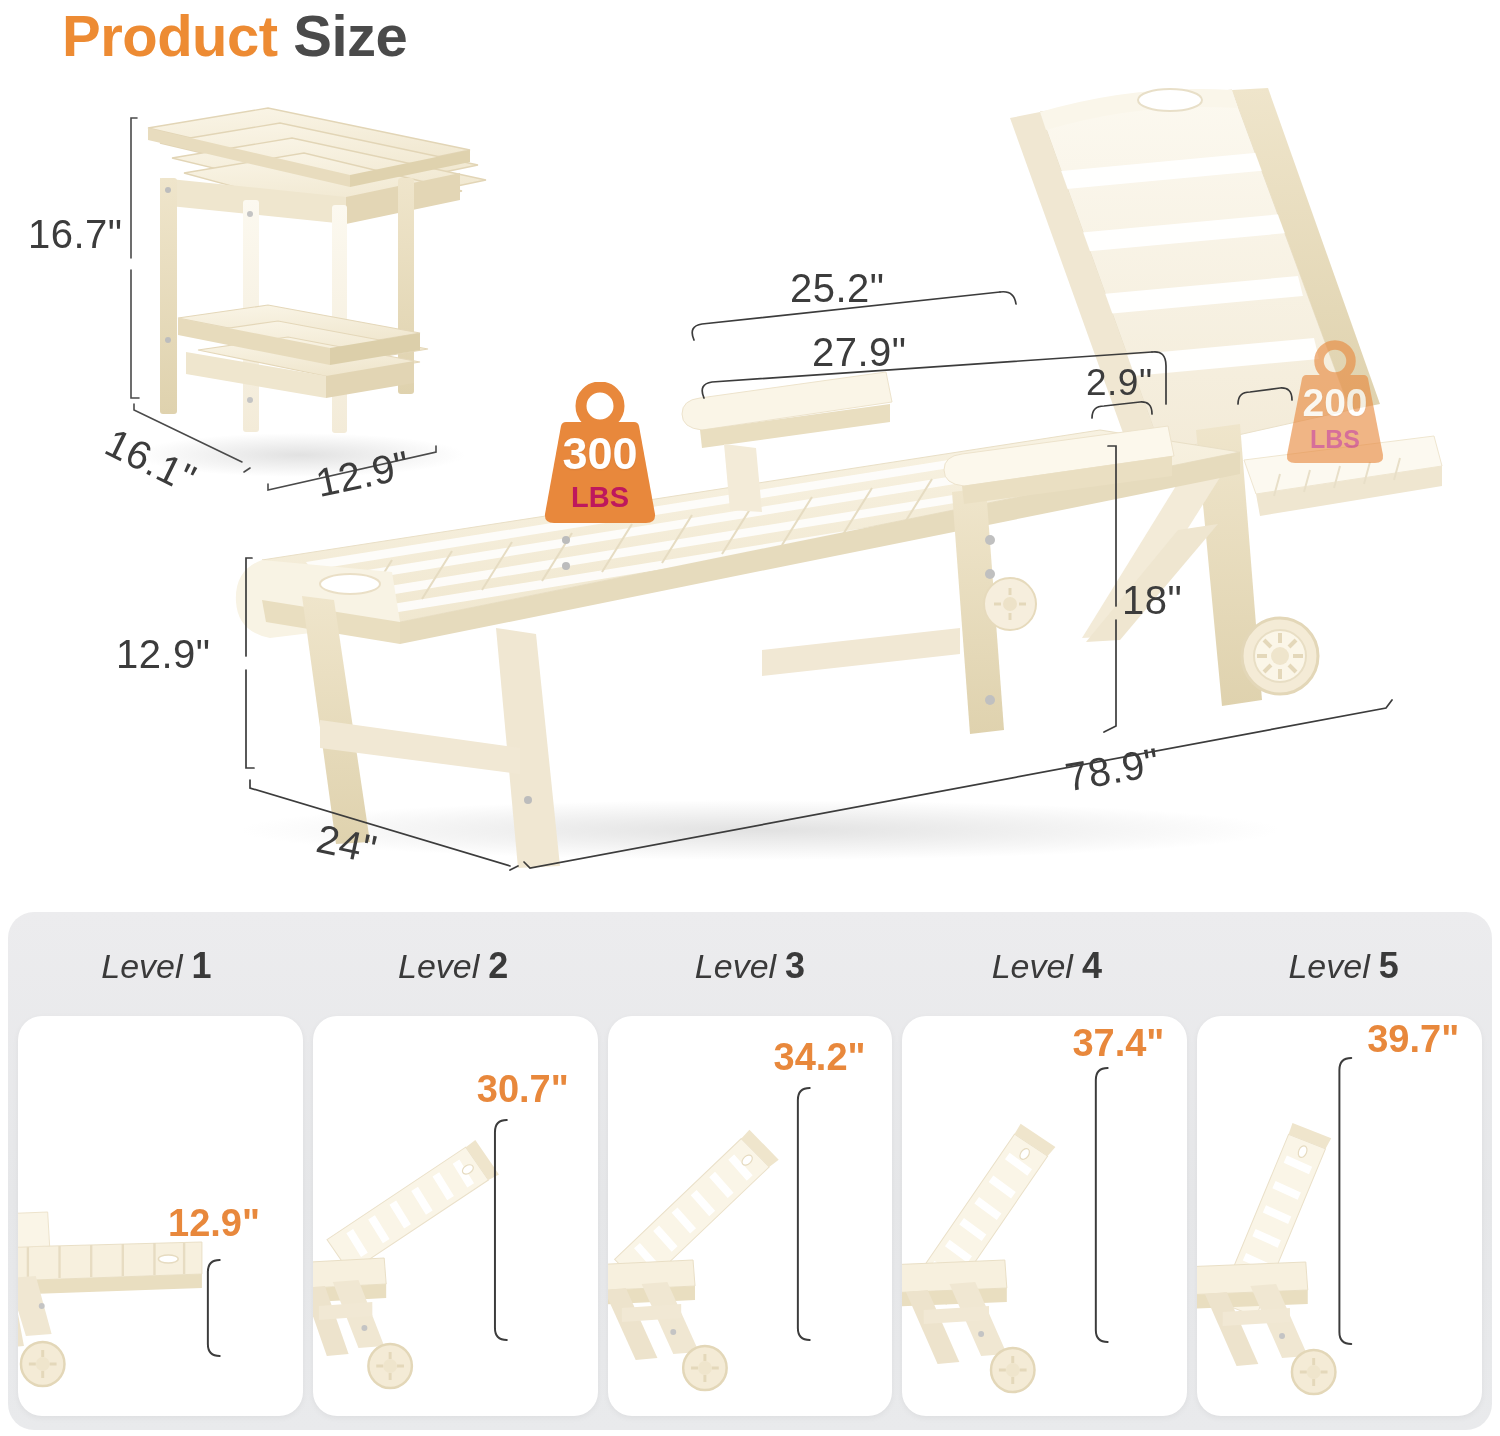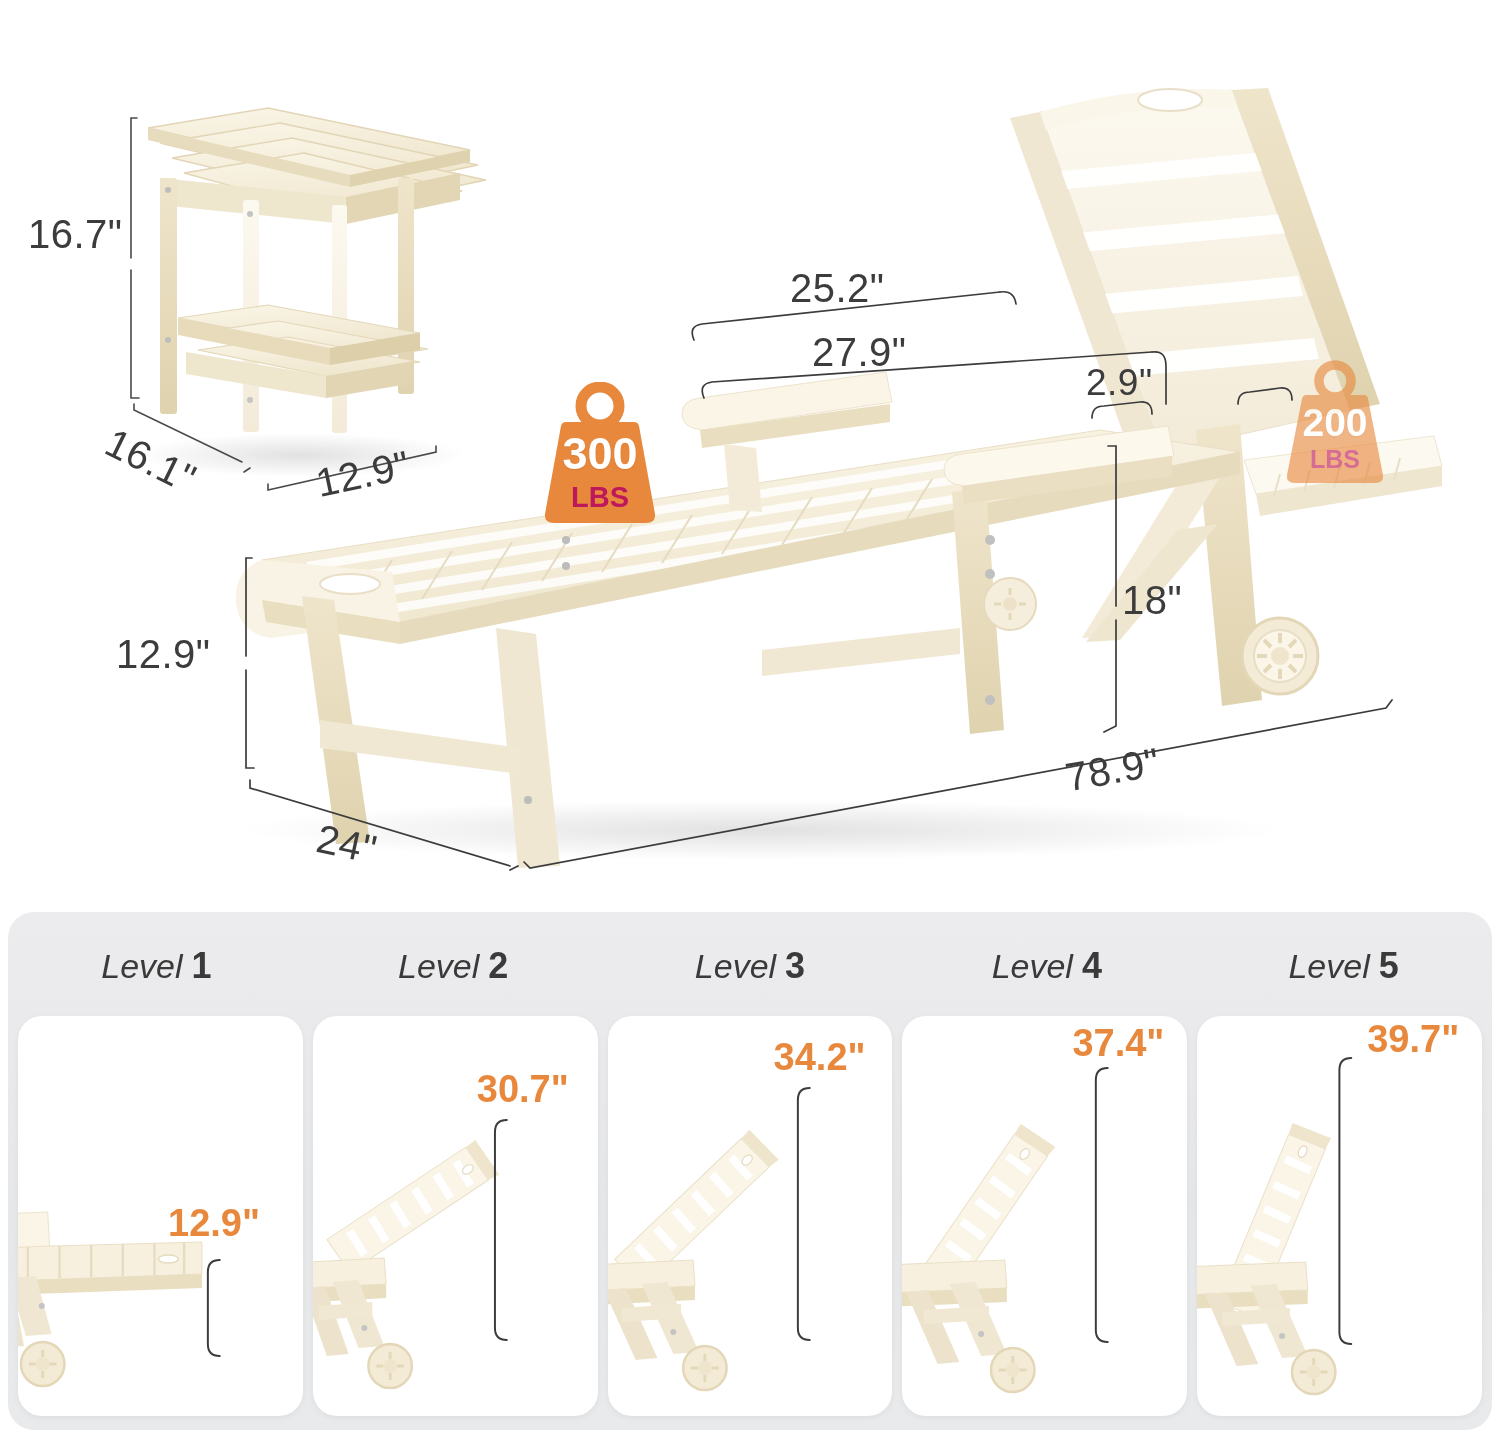--- a/index.html
+++ b/index.html
@@ -45,21 +45,21 @@
   .badge svg{position:absolute;left:0;top:0;width:100%;height:100%;}
   .badge .bnum{
     position:relative;color:#fff;font-size:45px;font-weight:bold;
     line-height:1;margin-top:34px;text-shadow:0 1px 2px rgba(0,0,0,.07);
   }
   .badge .blbs{
     position:relative;color:#be185d;font-size:29px;font-weight:bold;
     line-height:1;margin-top:7px;
   }
   .badge-300{left:540px;top:382px;}
-  .badge-200{left:1283px;top:360px;width:104px;height:126px;opacity:.62;}
+  .badge-200{left:1283px;top:340px;width:104px;height:126px;opacity:.62;}
   .badge-200 .bnum{font-size:39px;margin-top:28px;}
   .badge-200 .blbs{font-size:25px;margin-top:5px;}
 
   
   .levels-panel{
     position:absolute;left:8px;top:912px;width:1484px;height:518px;
     background:linear-gradient(180deg,#ececee 0%,#e6e7e9 55%,#e9eaec 100%);
     border-radius:26px;
   }
   .levels-head{
@@ -87,20 +87,23 @@
     position:absolute;color:#E8883C;font-size:38px;font-weight:bold;
     white-space:nowrap;z-index:4;
   }
   .card svg{position:absolute;left:0;top:0;width:100%;height:100%;}
 </style>
 </head>
 <body>
 
 <div class="root">
 
+  <div class="title">
+    <span class="t-accent">Product</span><span>&nbsp;</span><span class="t-dark">Size</span>
+  </div>
 
   <svg class="svglayer" viewBox="0 0 1500 1436" xmlns="http://www.w3.org/2000/svg">
     <defs>
       <linearGradient id="wood1" x1="0" y1="0" x2="0" y2="1">
         <stop offset="0%" stop-color="#F7F0DE"></stop>
         <stop offset="100%" stop-color="#EDE2C6"></stop>
       </linearGradient>
       <linearGradient id="wood2" x1="0" y1="0" x2="1" y2="0">
         <stop offset="0%" stop-color="#F4EBD6"></stop>
         <stop offset="100%" stop-color="#E6D9B8"></stop>

